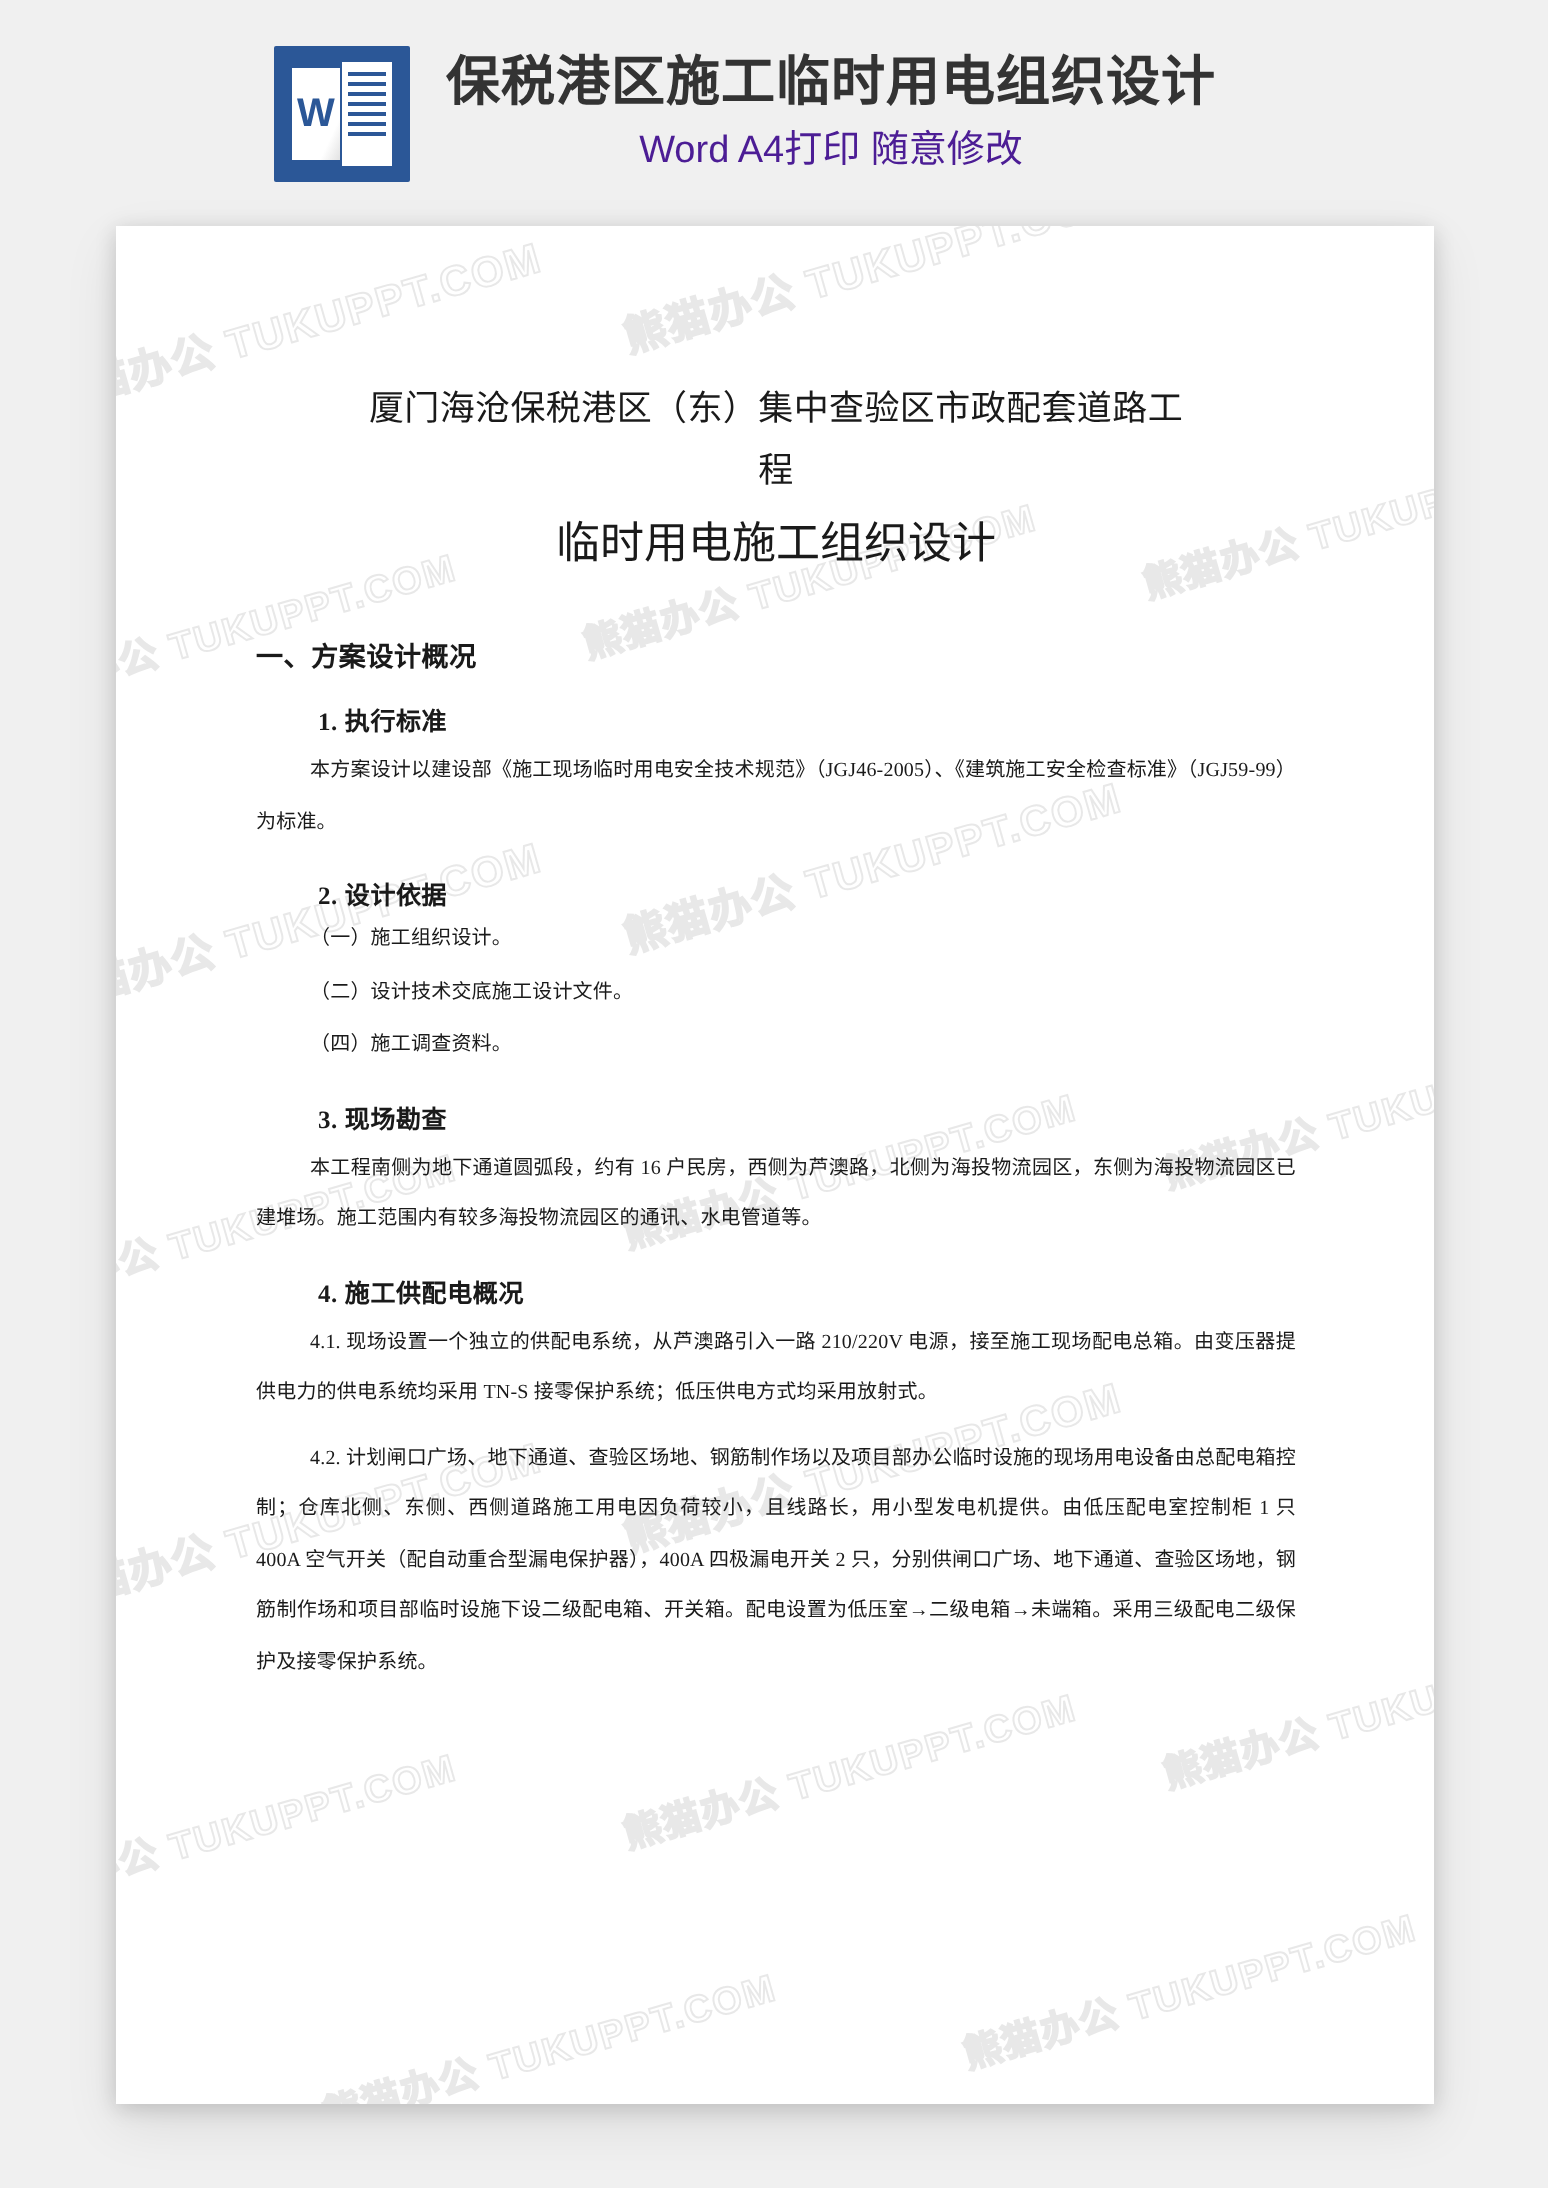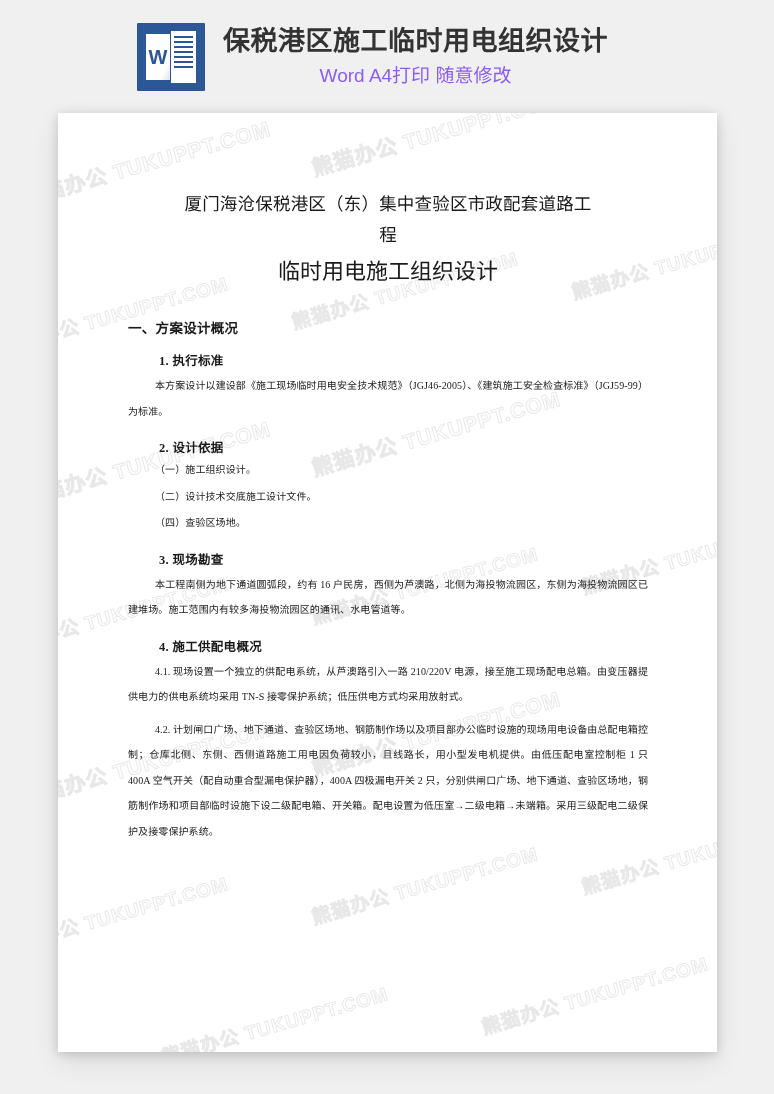--- a/index.html
+++ b/index.html
@@ -79,21 +79,21 @@
     font-size: 27px;
     font-weight: bold;
     color: #333333;
     letter-spacing: 0.5px;
     line-height: 34px;
     white-space: nowrap;
   }
   .header-subtitle {
     font-family: "Liberation Sans", "DejaVu Sans", sans-serif;
     font-size: 19px;
-    color: #8b5cf6;
+    color: #4c1d95;
     line-height: 28px;
     margin-top: 4px;
     text-align: center;
     white-space: nowrap;
   }
 
   
   .page-shadow-wrap {
     position: absolute;
     left: 58px;
@@ -240,21 +240,21 @@
       <div class="doc-title2">临时用电施工组织设计</div>
 
       <div class="sec-h1">一、方案设计概况</div>
 
       <div class="sec-h2">1. 执行标准</div>
       <p class="para">本方案设计以建设部《施工现场临时用电安全技术规范》（JGJ46-2005）、《建筑施工安全检查标准》（JGJ59-99）为标准。</p>
 
       <div class="sec-h2">2. 设计依据</div>
       <p class="para tight">（一）施工组织设计。</p>
       <p class="para tight">（二）设计技术交底施工设计文件。</p>
-      <p class="para tight">（四）查验区场地。</p>
+      <p class="para tight">（四）施工调查资料。</p>
 
       <div class="sec-h2">3. 现场勘查</div>
       <p class="para">本工程南侧为地下通道圆弧段，约有 16 户民房，西侧为芦澳路，北侧为海投物流园区，东侧为海投物流园区已建堆场。施工范围内有较多海投物流园区的通讯、水电管道等。</p>
 
       <div class="sec-h2">4. 施工供配电概况</div>
       <p class="para">4.1. 现场设置一个独立的供配电系统，从芦澳路引入一路 210/220V 电源，接至施工现场配电总箱。由变压器提供电力的供电系统均采用 TN-S 接零保护系统；低压供电方式均采用放射式。</p>
       <p class="para gap">4.2. 计划闸口广场、地下通道、查验区场地、钢筋制作场以及项目部办公临时设施的现场用电设备由总配电箱控制；仓库北侧、东侧、西侧道路施工用电因负荷较小，且线路长，用小型发电机提供。由低压配电室控制柜 1 只 400A 空气开关（配自动重合型漏电保护器），400A 四极漏电开关 2 只，分别供闸口广场、地下通道、查验区场地，钢筋制作场和项目部临时设施下设二级配电箱、开关箱。配电设置为低压室→二级电箱→未端箱。采用三级配电二级保护及接零保护系统。</p>
     </div>
 
   </div>

